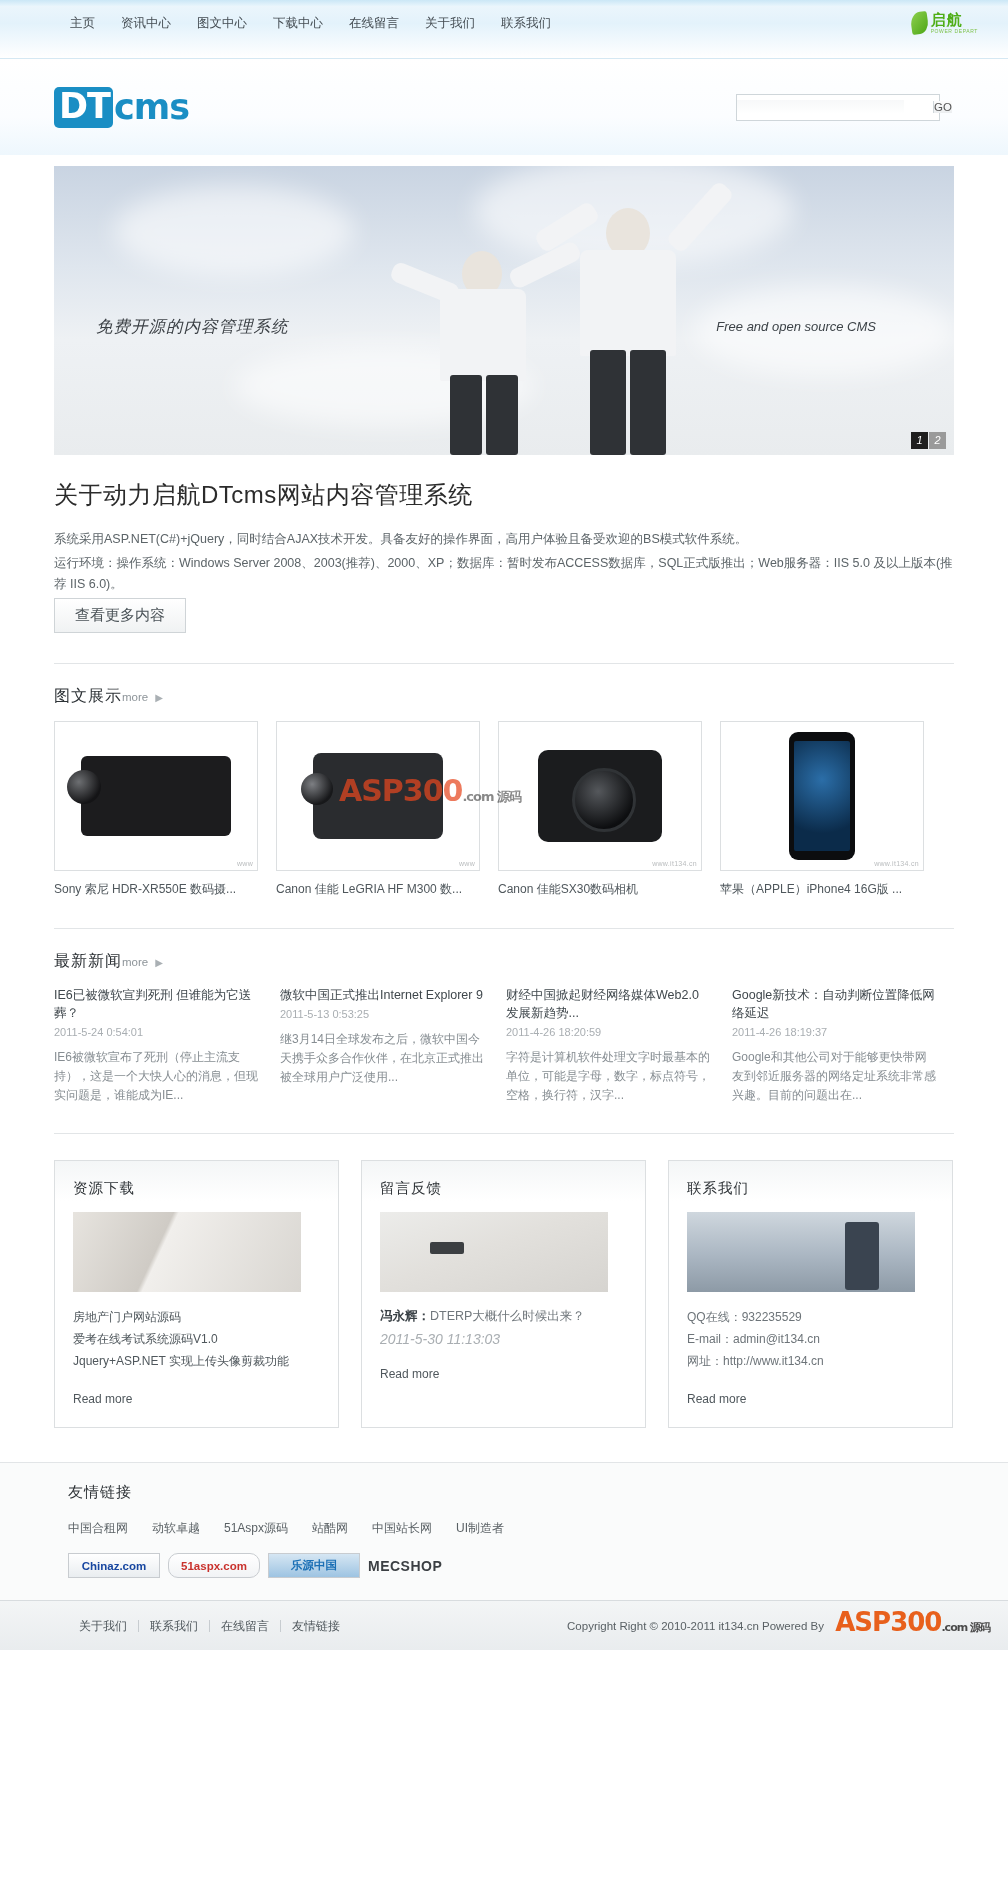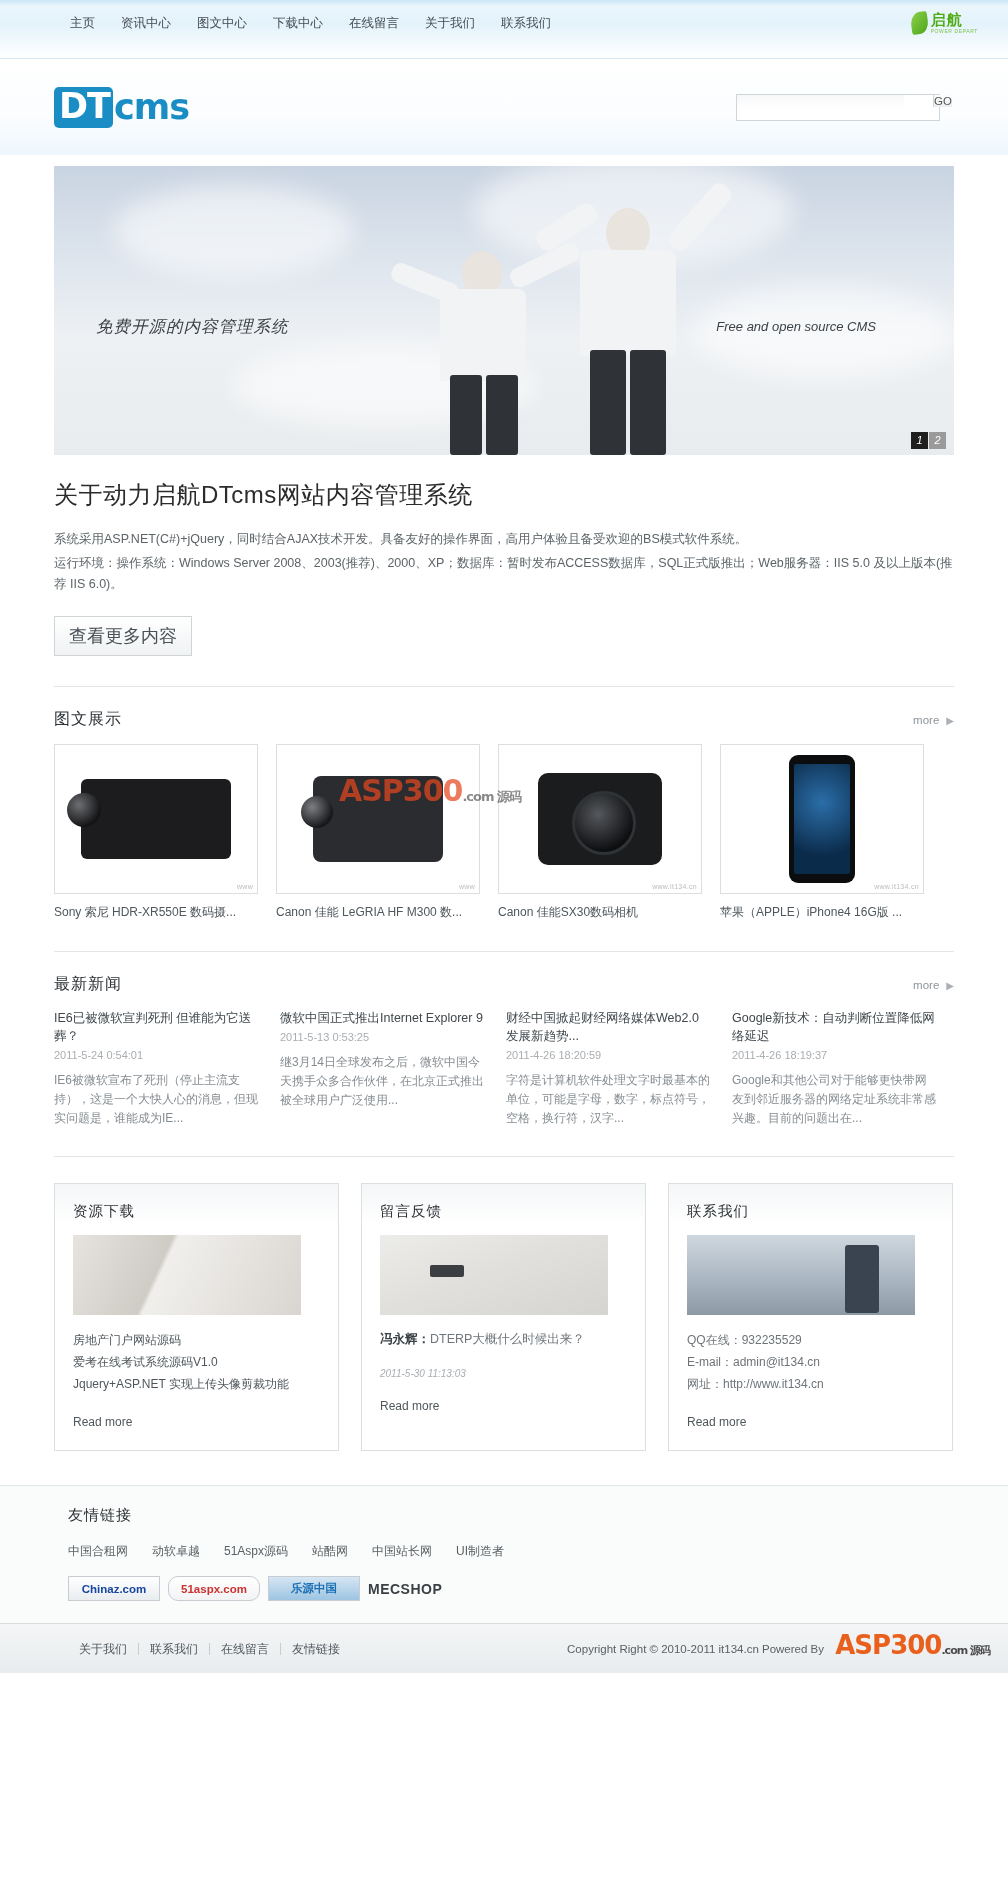--- a/index.html
+++ b/index.html
@@ -91,21 +91,21 @@
   .dtcms-cms {
     color: #1a8ec4;
     font-size: 35px;
     font-weight: bold;
     letter-spacing: -1px;
     line-height: 37px;
     margin-left: 1px;
     font-family: "DejaVu Sans", sans-serif;
   }
   .searchbox {
-    display: flex; align-items: flex-start;
+    display: flex; align-items: center;
     border: 1px solid #cfd6da;
     background: #ffffff;
     height: 27px;
     width: 204px;
     gap: 29px;
   }
   .searchbox input {
     border: none; outline: none;
     flex: 1;
     padding: 0 6px;
@@ -211,33 +211,32 @@
     margin-bottom: 18px;
   }
   .about p {
     font-size: 12.5px;
     color: #5c6468;
     line-height: 21px;
     margin-bottom: 3px;
   }
   .btn-more {
     display: inline-block;
-    margin-top: 18px;
-    padding: 7px 14px;
-    font-size: 18px;
+    padding: 7px 20px;
+    font-size: 15px;
     color: #4a5257;
     border: 1px solid #cfd4d7;
     background: linear-gradient(to bottom, #ffffff, #f0f2f3);
     cursor: pointer;
     font-family: "Liberation Sans", sans-serif;
   }
 
   
   .sec-head {
-    display: flex; align-items: baseline; justify-content: space-between;
+    display: flex; align-items: baseline; 
     border-top: 1px solid #e2e5e7;
     margin-top: 30px;
     padding-top: 22px;
     padding-bottom: 14px;
   }
   .sec-head h2 {
     font-size: 16px; font-weight: normal; color: #2e3337; letter-spacing: 1px;
   }
   .sec-more {
     font-size: 11.5px; color: #8d9499; text-decoration: none;
@@ -391,21 +390,21 @@
   .panel-list li {
     list-style: none;
     font-size: 12px;
     color: #4f575c;
     line-height: 22px;
   }
   .gb-author {
     font-size: 12.5px; color: #3a4146; font-weight: bold;
   }
   .gb-text { font-size: 12.5px; color: #70777c; font-weight: normal; }
-  .gb-date { font-size: 10px; color: #a9aeb2; font-style: italic; margin-top: 20px; }
+  .gb-date { font-size: 14px; color: #a9aeb2; font-style: italic; margin-top: 6px; }
   .readmore {
     display: inline-block; margin-top: 20px;
     font-size: 12px; color: #4f575c; text-decoration: none;
   }
   .contact-line { font-size: 12px; color: #6d7479; line-height: 22px; }
 
   
   .links-wrap {
     border-top: 1px solid #e2e5e7;
     margin-top: 34px;

